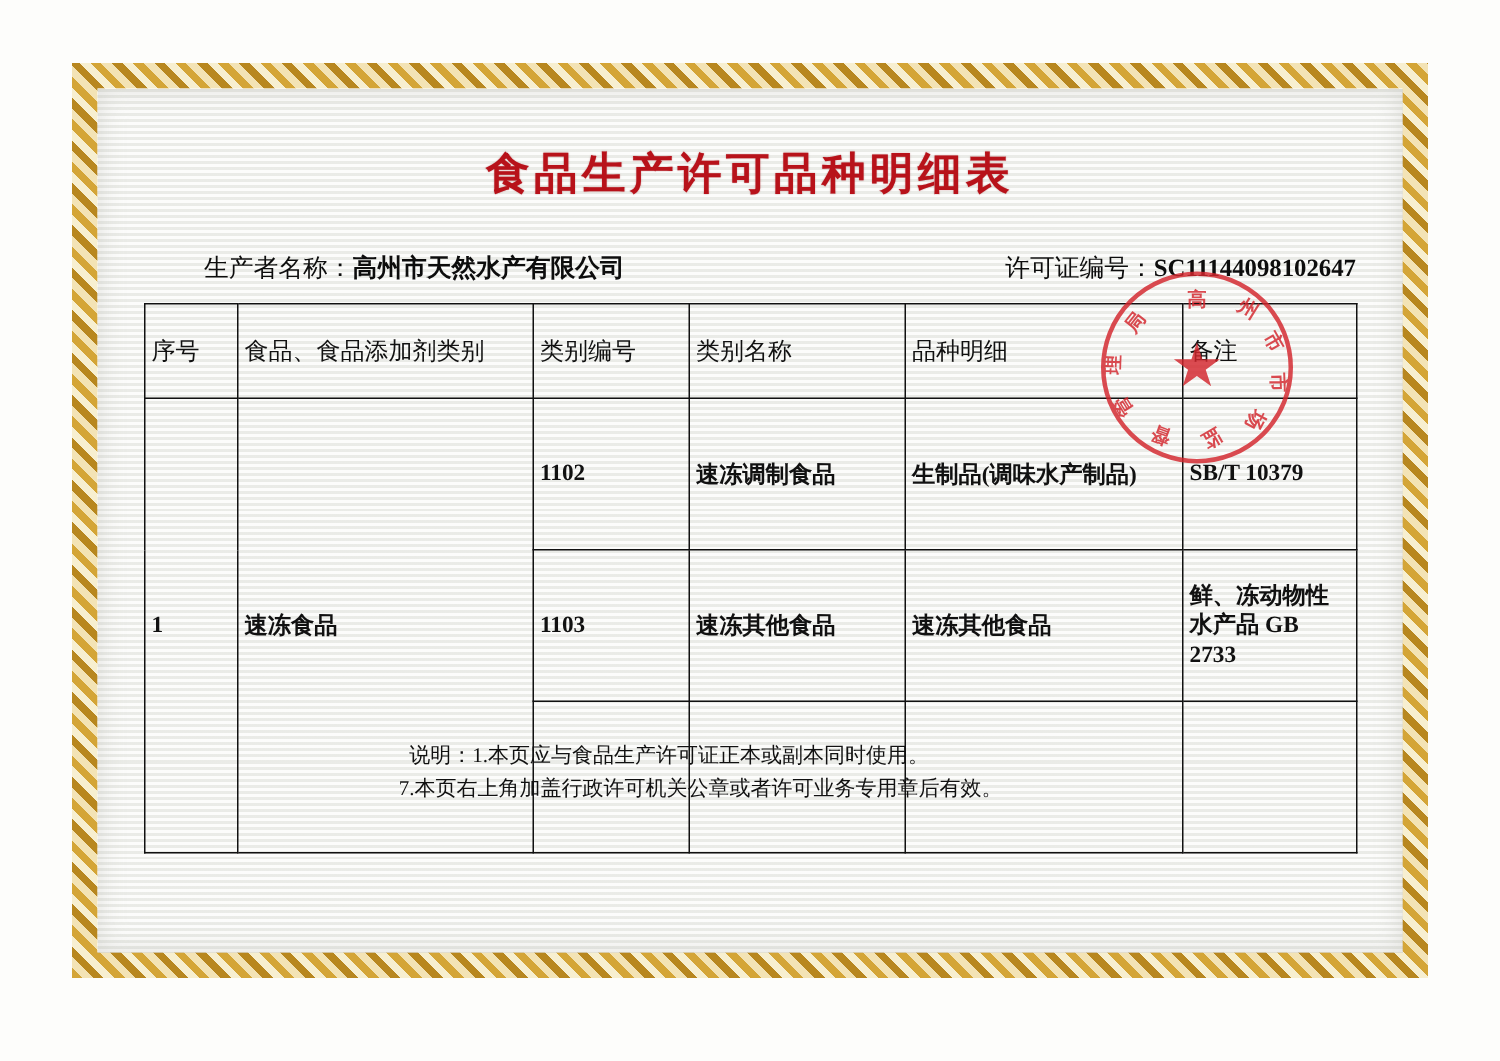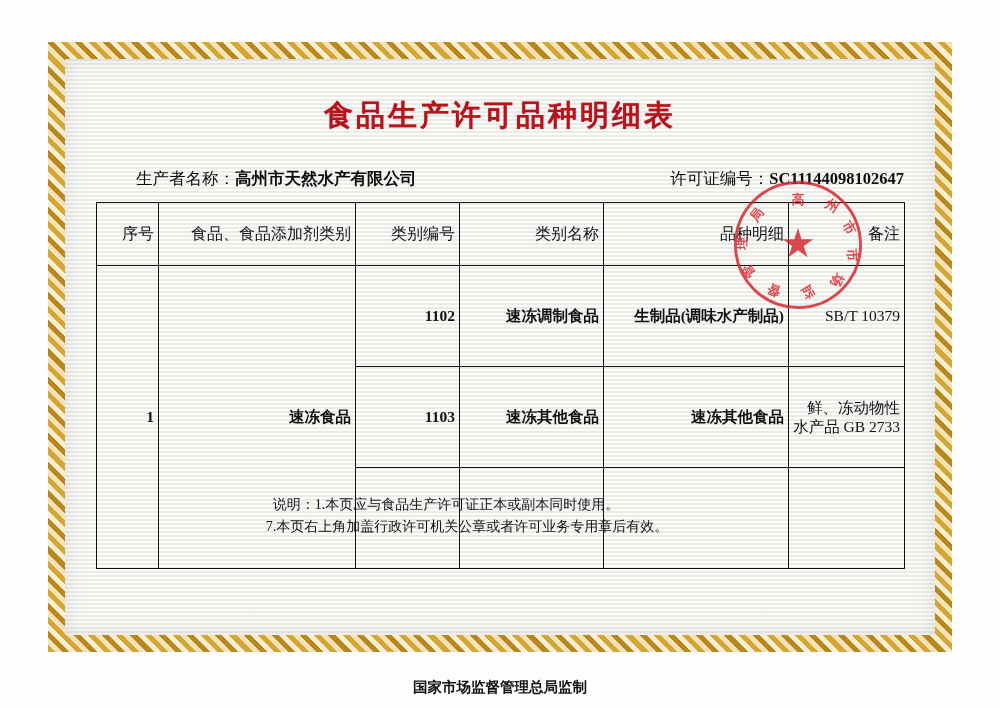--- a/index.html
+++ b/index.html
@@ -105,21 +105,21 @@
     position: absolute;
     left: 96px;
     top: 202px;
     width: 808px;
     border-collapse: collapse;
     table-layout: fixed;
   }
   table.detail-table th,
   table.detail-table td {
     border: 1.4px solid #111111;
-    text-align: right;
+    text-align: left;
     vertical-align: middle;
     font-size: 15.5px;
     color: #111111;
     padding: 2px 4px;
   }
   table.detail-table thead th {
     height: 58px;
     font-weight: normal;
     font-size: 16px;
   }
@@ -134,21 +134,21 @@
     font-family: "Liberation Serif", serif;
     font-weight: bold;
     font-size: 16px;
   }
   td.cell-name, td.cell-detail {
     font-weight: bold;
     font-size: 15.5px;
     margin-top: 17px;
   }
   td.cell-remark {
-    font-weight: normal;
+    font-weight: bold;
     font-size: 15.5px;
     line-height: 1.25;
   }
   tr.spacer-row td {
     height: 42px;
     border-left: 1.4px solid #111111;
     border-right: 1.4px solid #111111;
     border-top: none;
     border-bottom: 1.4px solid #111111;
   }
@@ -300,15 +300,14 @@
 
   <div class="notes">
     <div class="note-line">
       <span class="note-label">说明：</span><span>1.本页应与食品生产许可证正本或副本同时使用。</span>
     </div>
     <div class="note-line note-line-2">
       <span>7.本页右上角加盖行政许可机关公章或者许可业务专用章后有效。</span>
     </div>
   </div>
 
-  <div class="footer">国家市场监督管理总局监制</div>
 
 </div>
 
 </body></html>

